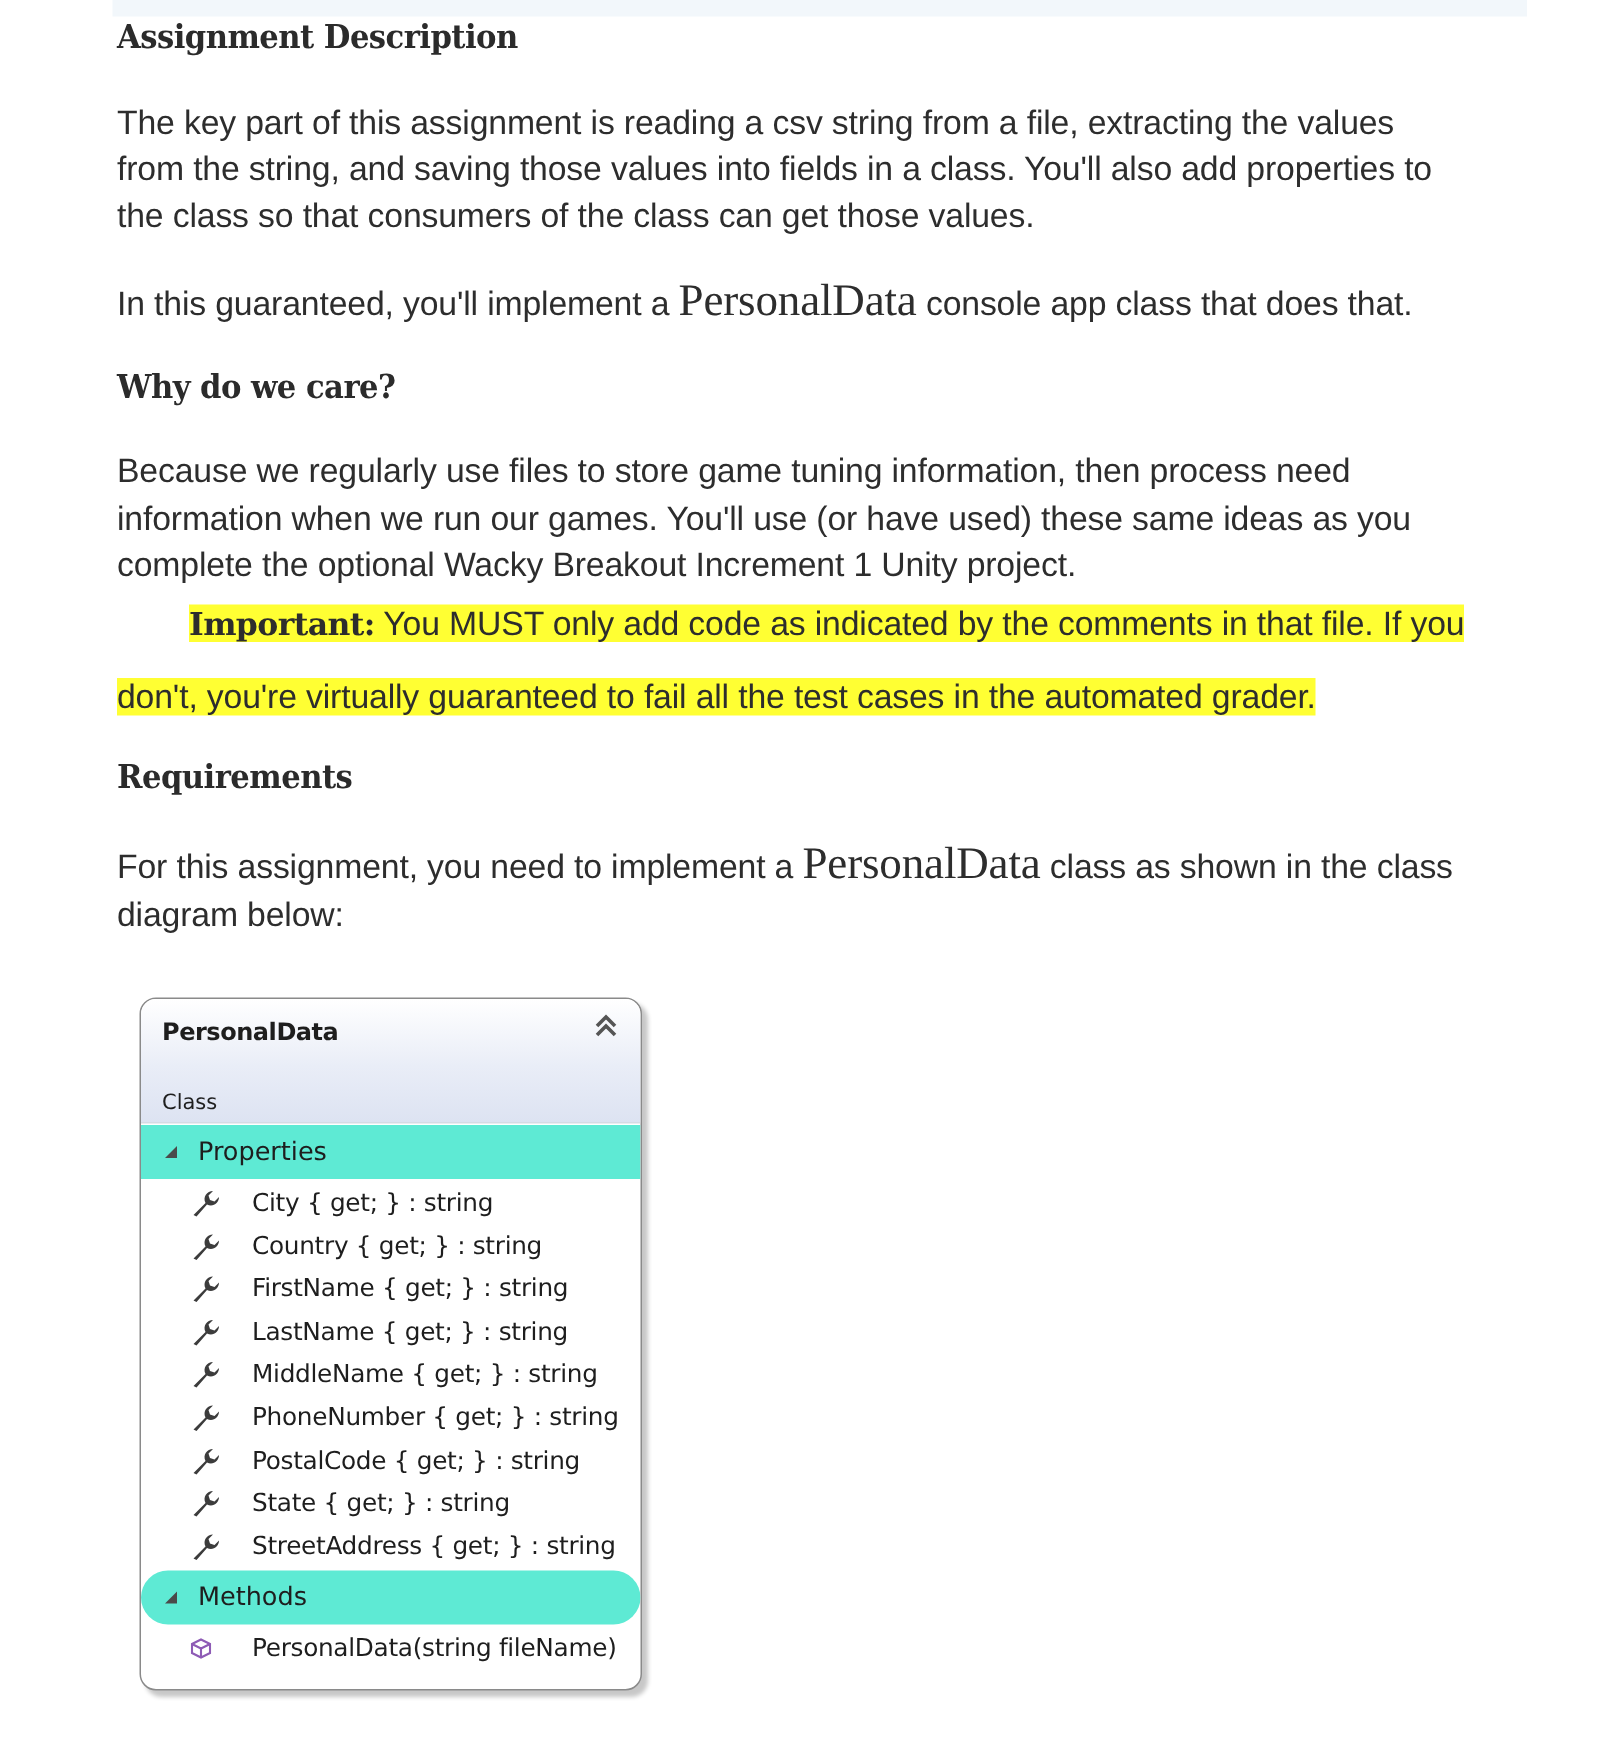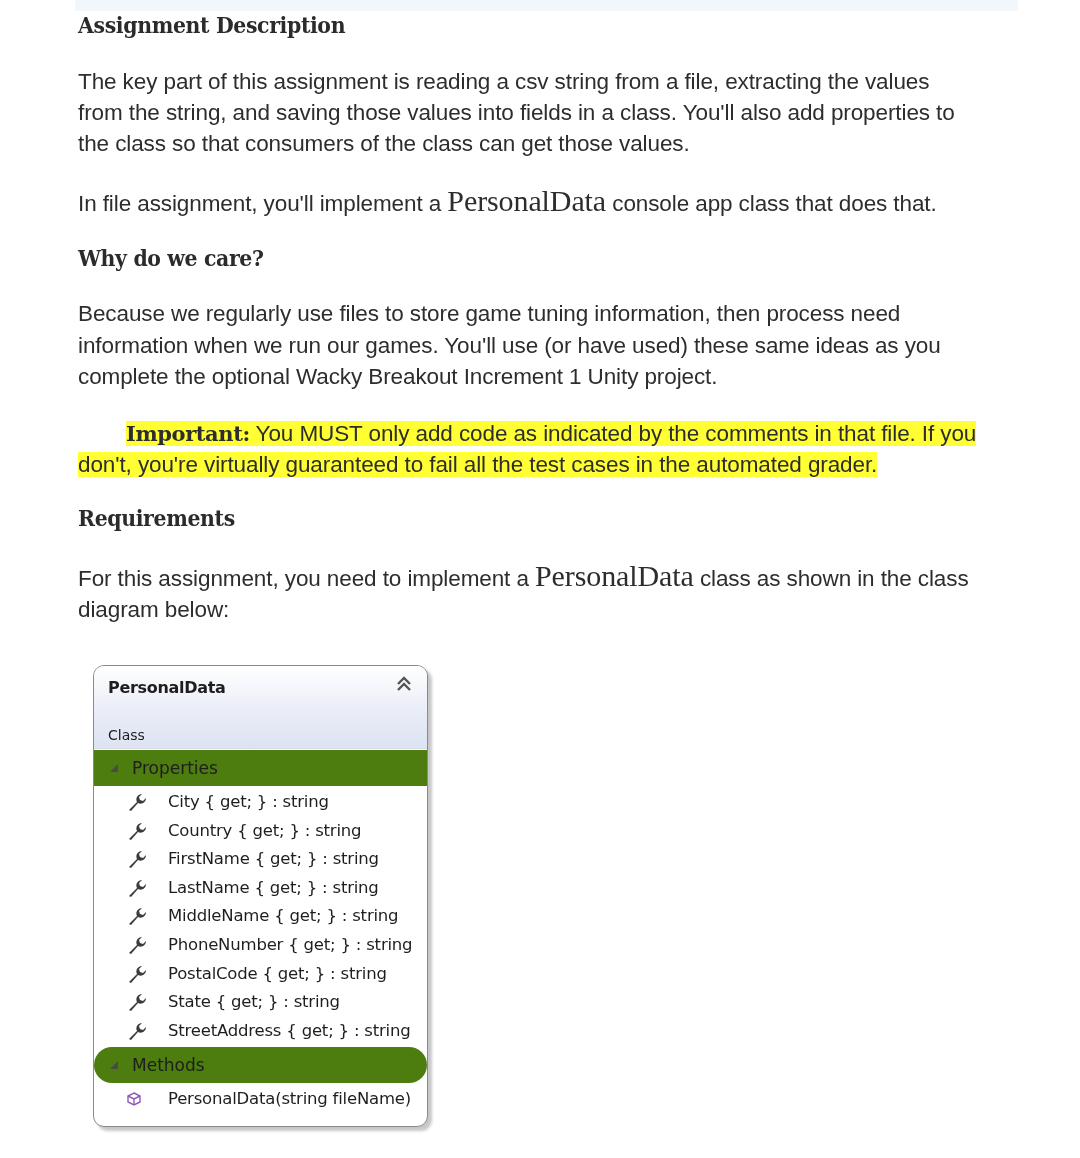--- a/index.html
+++ b/index.html
@@ -108,21 +108,21 @@
       right: 14px;
       top: 8px;
       width: 18px;
       height: 20px;
     }
     .d-section {
       position: absolute;
       left: 0;
       width: 100%;
       height: 36px;
-      background: #4d7c0f;
+      background: #5eead4;
     }
     .d-section .tri {
       position: absolute;
       left: 16px;
       top: 14px;
       width: 0; height: 0;
       border-left: 8px solid transparent;
       border-bottom: 8px solid #4a4a4a;
     }
     .d-section .label {
@@ -161,29 +161,29 @@
 <div class="top-band"></div>
 
 <div class="content">
 
   <h2 class="abs" style="top:12px;">Assignment Description</h2>
 
   <p class="abs" style="top:66px;white-space:nowrap;">The key part of this assignment is reading a csv string from a file, extracting the values</p>
   <p class="abs" style="top:97px;white-space:nowrap;">from the string, and saving those values into fields in a class. You'll also add properties to</p>
   <p class="abs" style="top:128px;white-space:nowrap;">the class so that consumers of the class can get those values.</p>
 
-  <p class="abs" style="top:185px;white-space:nowrap;"><span>In file assignment, you'll implement a </span><span class="code-word">PersonalData</span><span> console app class that does that.</span></p>
+  <p class="abs" style="top:185px;white-space:nowrap;"><span>In this guaranteed, you'll implement a </span><span class="code-word">PersonalData</span><span> console app class that does that.</span></p>
 
   <h2 class="abs" style="top:245px;">Why do we care?</h2>
 
   <p class="abs" style="top:298px;white-space:nowrap;">Because we regularly use files to store game tuning information, then process need</p>
   <p class="abs" style="top:330px;white-space:nowrap;">information when we run our games. You'll use (or have used) these same ideas as you</p>
   <p class="abs" style="top:361px;white-space:nowrap;">complete the optional Wacky Breakout Increment 1 Unity project.</p>
 
-  <p class="abs" style="top:418px;white-space:nowrap;padding-left:48px;"><span class="highlight"><strong>Important:</strong><span> You MUST only add code as indicated by the comments in that file. If you</span></span></p>
+  <p class="abs" style="top:400px;white-space:nowrap;padding-left:48px;"><span class="highlight"><strong>Important:</strong><span> You MUST only add code as indicated by the comments in that file. If you</span></span></p>
   <p class="abs" style="top:449px;white-space:nowrap;"><span class="highlight">don't, you're virtually guaranteed to fail all the test cases in the automated grader.</span></p>
 
   <h2 class="abs" style="top:505px;">Requirements</h2>
 
   <p class="abs" style="top:560px;white-space:nowrap;"><span>For this assignment, you need to implement a </span><span class="code-word">PersonalData</span><span> class as shown in the class</span></p>
   <p class="abs" style="top:594px;white-space:nowrap;">diagram below:</p>
 </div>
 
 <div class="diagram">
   <div class="d-header">

